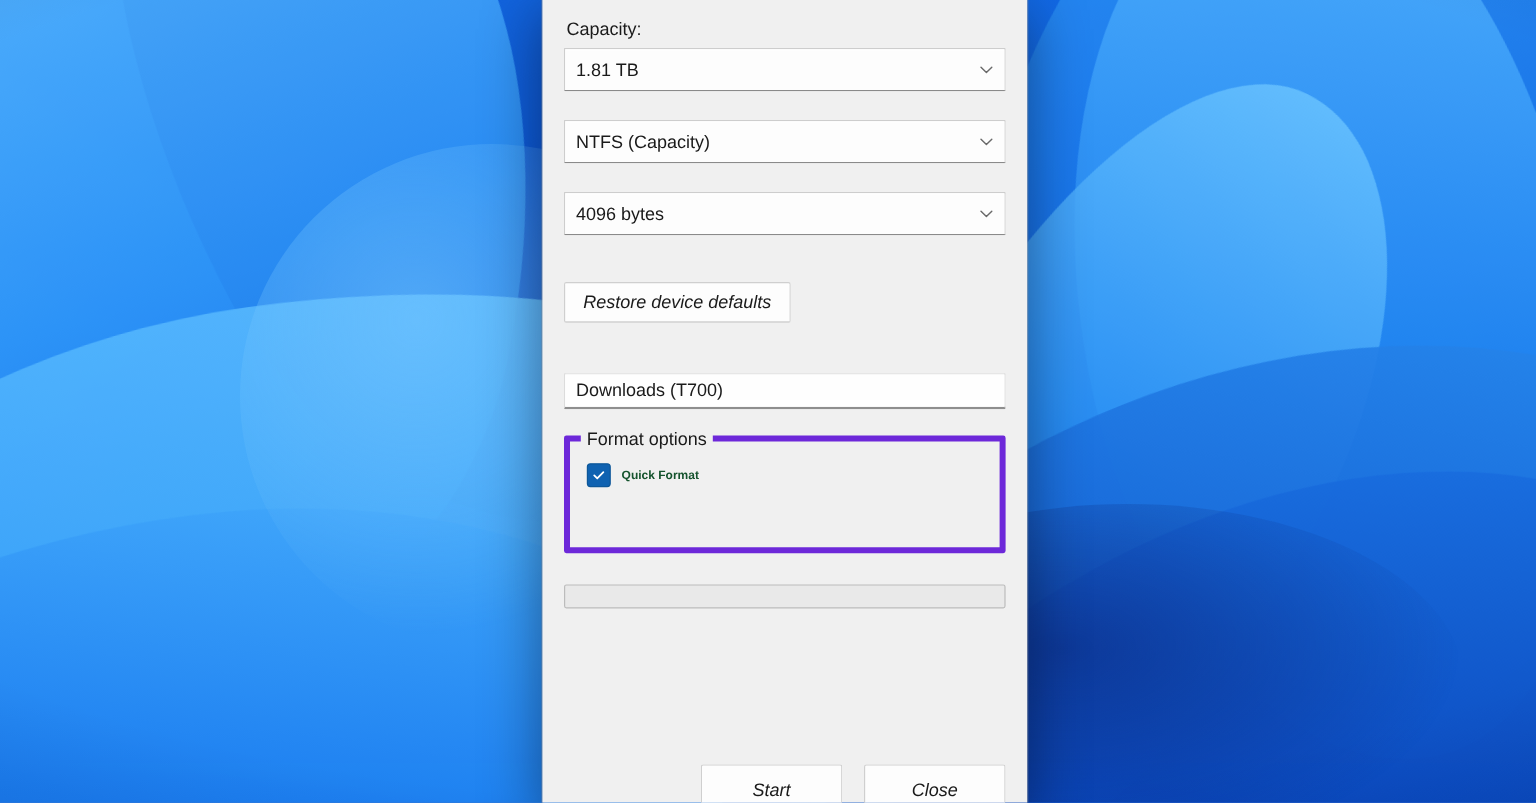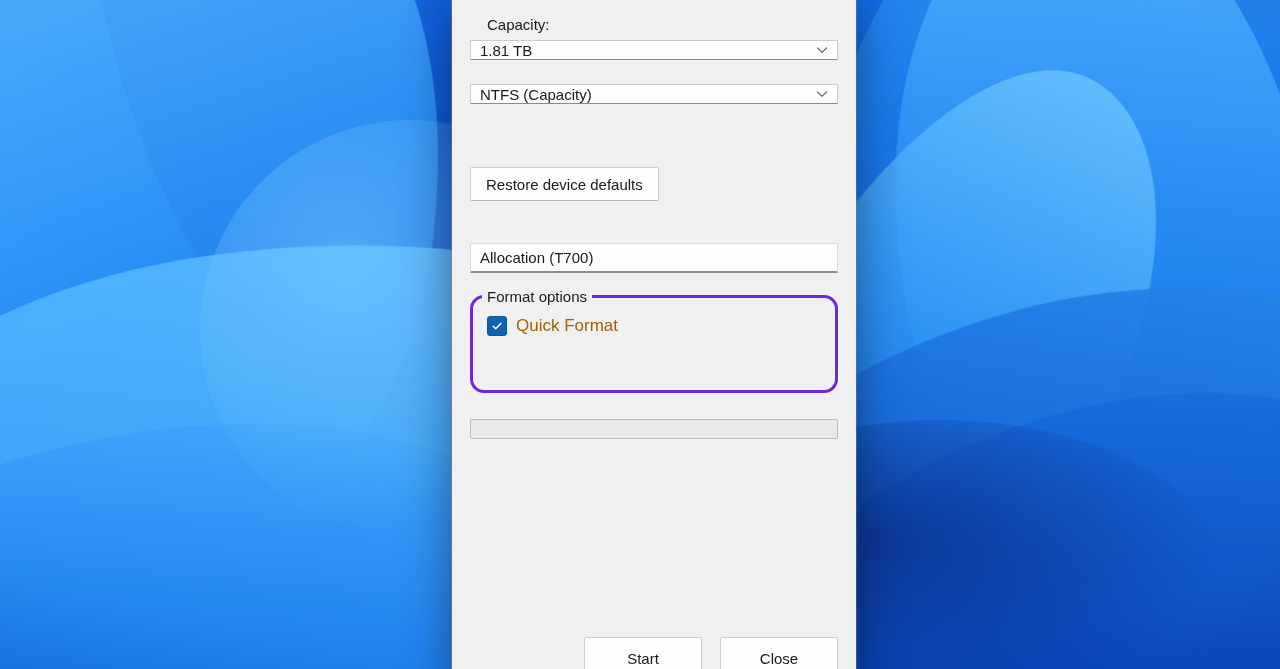--- a/index.html
+++ b/index.html
@@ -144,27 +144,27 @@
     box-sizing: border-box;
     padding: 0 18px;
     font-size: 15px;
     color: #1b1b1b;
   }
 
   .field-label {
     font-size: 15px;
     color: #1a1a1a;
     line-height: 18px;
-    margin: 0 0 6px 16px;
+    margin: 0 0 6px 1px;
     padding-left: 1px;
   }
 
   .combo {
     position: relative;
-    height: 20px;
+    height: 36px;
     background: #fdfdfd;
     border: 1px solid #cdcdcd;
     border-bottom-color: #8a8a8a;
     border-radius: 1px;
     display: flex;
     align-items: center;
     box-sizing: border-box;
     padding: 0 28px 0 9px;
     font-size: 15px;
     color: #1a1a1a;
@@ -191,20 +191,21 @@
     background: #fdfdfd;
     border: 1px solid #cfcfcf;
     border-bottom-color: #b9b9b9;
     border-radius: 2px;
     font-family: "Liberation Sans", sans-serif;
     font-size: 15px;
     color: #1a1a1a;
     padding: 0;
     box-sizing: border-box;
     cursor: default;
+    font-style: italic;
   }
   #restore-defaults-button {
     height: 34px;
     padding: 0 15px;
     display: inline-flex;
     align-items: center;
     justify-content: center;
   }
 
   .text-input {
@@ -217,22 +218,22 @@
     display: flex;
     align-items: center;
     padding: 0 9px;
     font-size: 15px;
     color: #1a1a1a;
   }
 
   .groupbox {
     position: relative;
     margin-top: 22px;
-    border: 3px solid #6d28d9;
-    border-radius: 14px;
+    border: 5px solid #6d28d9;
+    border-radius: 2px;
     height: 98px;
     box-sizing: border-box;
     padding: 16px 12px 0 12px;
   }
   .groupbox > .gb-title {
     position: absolute;
     top: -10px;
     left: 9px;
     background: #f0f0f0;
     padding: 0 5px;
@@ -253,21 +254,21 @@
     height: 18px;
     border-radius: 3px;
     background: #0f62b1;
     border: 1px solid #0d5799;
     display: flex;
     align-items: center;
     justify-content: center;
     flex: 0 0 auto;
   }
   .checkbox svg { display: block; }
-  .check-label { font-size: 17px; color: #a16207; }
+  .check-label { font-size: 10px; color: #14532d; font-weight: bold; }
 
   .progress {
     margin-top: 26px;
     height: 20px;
     background: #e9e9e9;
     border: 1px solid #bcbcbc;
     border-radius: 2px;
     box-sizing: border-box;
     position: relative;
     overflow: hidden;
@@ -341,31 +342,39 @@
       <span class="chev">
         <svg width="12" height="12" viewBox="0 0 12 12" aria-hidden="true">
           <path d="M1.5 4 L6 8.4 L10.5 4" fill="none" stroke="currentColor" stroke-width="1.2" stroke-linecap="round" stroke-linejoin="round"></path>
         </svg>
       </span>
     </div>
 
     <div class="spacer-24"></div>
 
     
+    <div class="combo">
+      <span>4096 bytes</span>
+      <span class="chev">
+        <svg width="12" height="12" viewBox="0 0 12 12" aria-hidden="true">
+          <path d="M1.5 4 L6 8.4 L10.5 4" fill="none" stroke="currentColor" stroke-width="1.2" stroke-linecap="round" stroke-linejoin="round"></path>
+        </svg>
+      </span>
+    </div>
 
     <div style="height:39px"></div>
 
     
     <button class="btn" id="restore-defaults-button">Restore device defaults</button>
 
     <div style="height:42px"></div>
 
     
     <div class="text-input">
-      <span>Allocation (T700)</span>
+      <span>Downloads (T700)</span>
     </div>
 
     
     <div class="groupbox">
       <div class="gb-title">Format options</div>
       <div class="check-row">
         <span class="checkbox" style="background: rgb(15, 98, 177);">
           <svg width="12" height="12" viewBox="0 0 12 12" aria-hidden="true" style="visibility: visible;">
             <path d="M2.2 6.2 L4.7 8.7 L9.8 3.4" fill="none" stroke="#ffffff" stroke-width="1.5" stroke-linecap="round" stroke-linejoin="round"></path>
           </svg>

